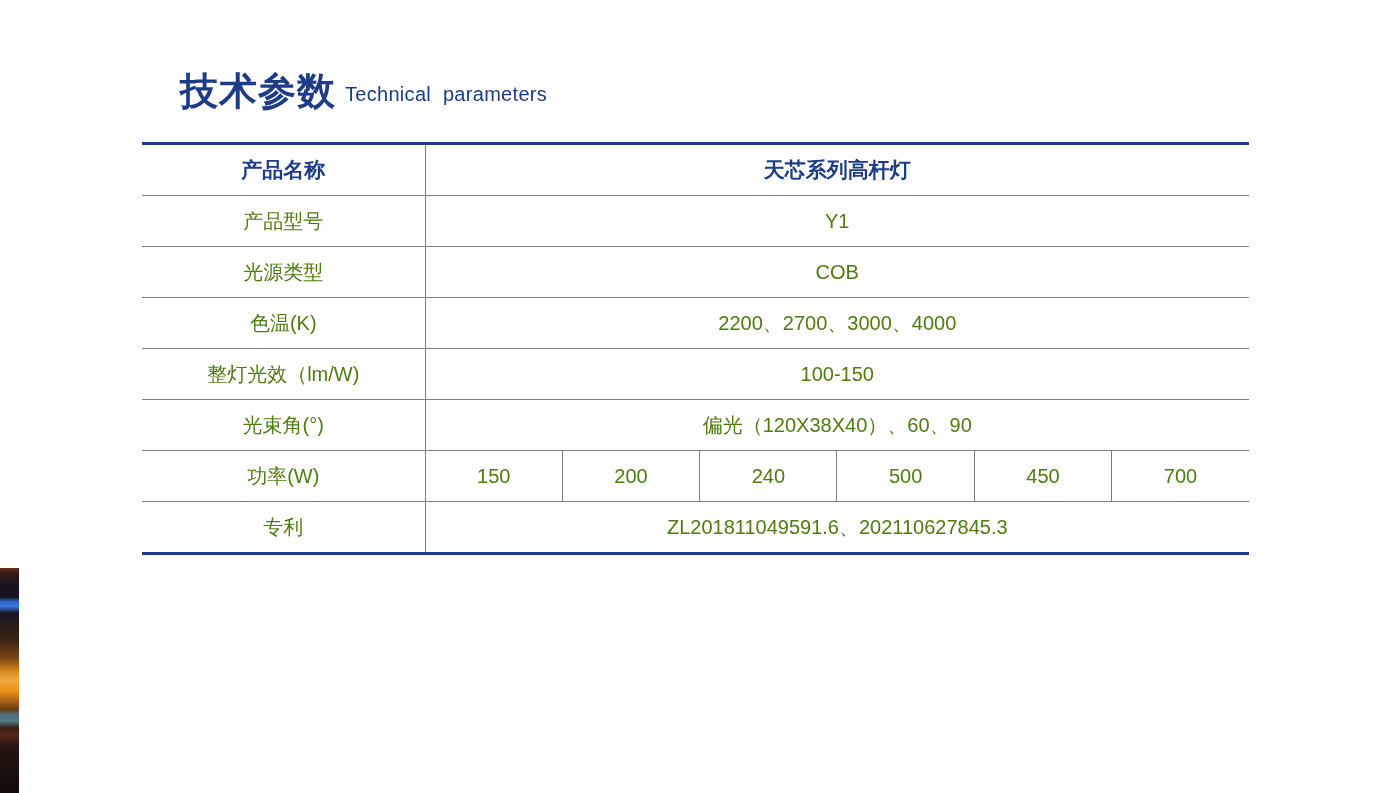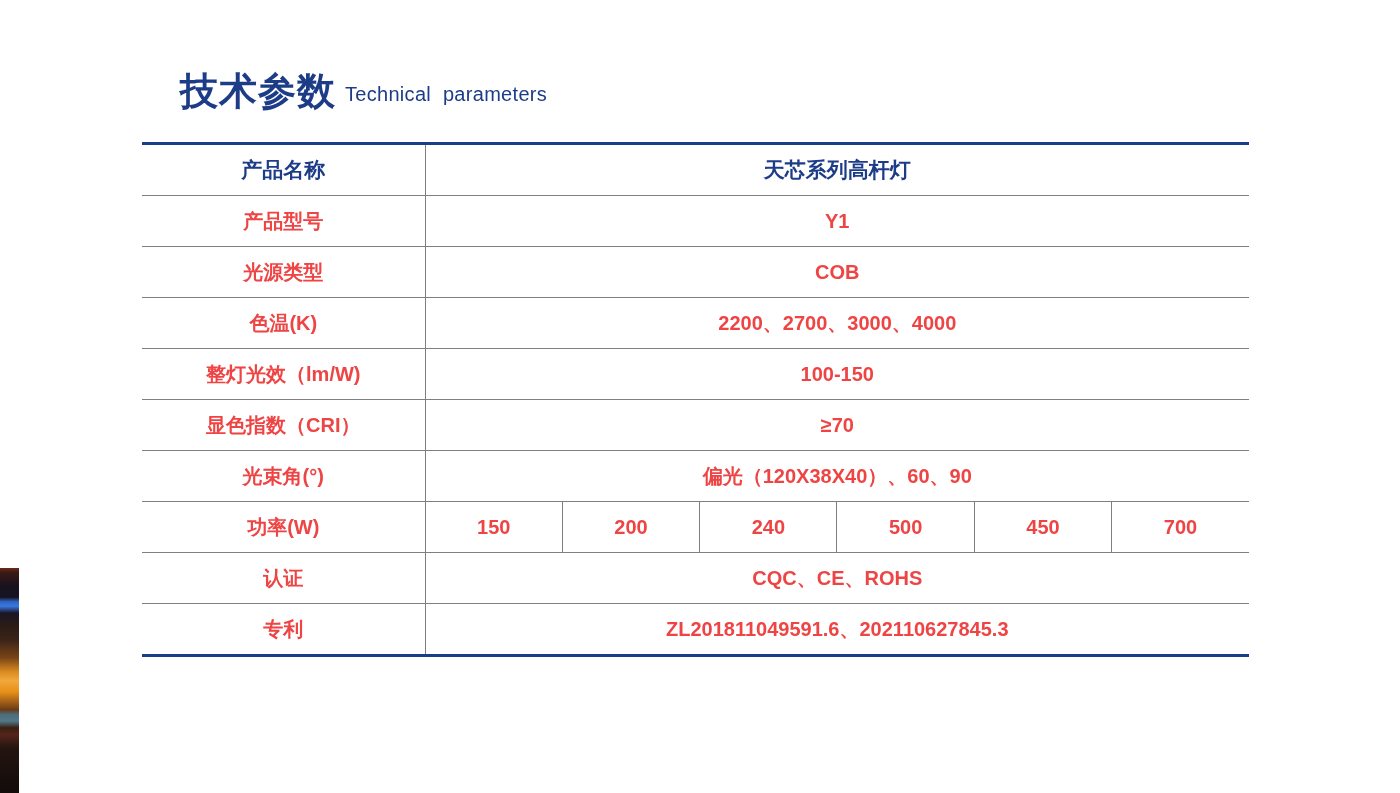--- a/index.html
+++ b/index.html
@@ -82,26 +82,25 @@
     border-bottom: 3px solid #1d3c88;
   }
   .col-label { width: 283px; }
   .col-val   { width: 137.3px; }
 
   table.spec-table td {
     height: 50px;
     text-align: center;
     vertical-align: middle;
     font-size: 20px;
-    color: #ef4444;
+    color: #4d7c0f;
     border-bottom: 1px solid #7f7f7f;
     padding: 0 2px;
     overflow: hidden;
     white-space: nowrap;
-    font-weight: bold;
   }
   table.spec-table td.cell-label {
     border-right: 1px solid #7f7f7f;
   }
   table.spec-table td.divided {
     border-right: 1px solid #7f7f7f;
     margin-left: 23px;
   }
   table.spec-table tr:last-child td {
     border-bottom: none;
@@ -152,40 +151,32 @@
       </tr>
       <tr>
         <td class="cell-label">色温(K)</td>
         <td colspan="6">2200、2700、3000、4000</td>
       </tr>
       <tr>
         <td class="cell-label">整灯光效（lm/W)</td>
         <td colspan="6">100-150</td>
       </tr>
       <tr>
-        <td class="cell-label">显色指数（CRI）</td>
-        <td colspan="6">≥70</td>
-      </tr>
-      <tr>
         <td class="cell-label">光束角(°)</td>
         <td colspan="6">偏光（120X38X40）、60、90</td>
       </tr>
       <tr>
         <td class="cell-label">功率(W)</td>
         <td class="divided">150</td>
         <td class="divided">200</td>
         <td class="divided">240</td>
         <td class="divided">500</td>
         <td class="divided">450</td>
         <td>700</td>
       </tr>
       <tr>
-        <td class="cell-label">认证</td>
-        <td colspan="6">CQC、CE、ROHS</td>
-      </tr>
-      <tr>
         <td class="cell-label">专利</td>
         <td colspan="6">ZL201811049591.6、202110627845.3</td>
       </tr>
     </tbody>
   </table>
 
 </div>
 
 </body></html>

